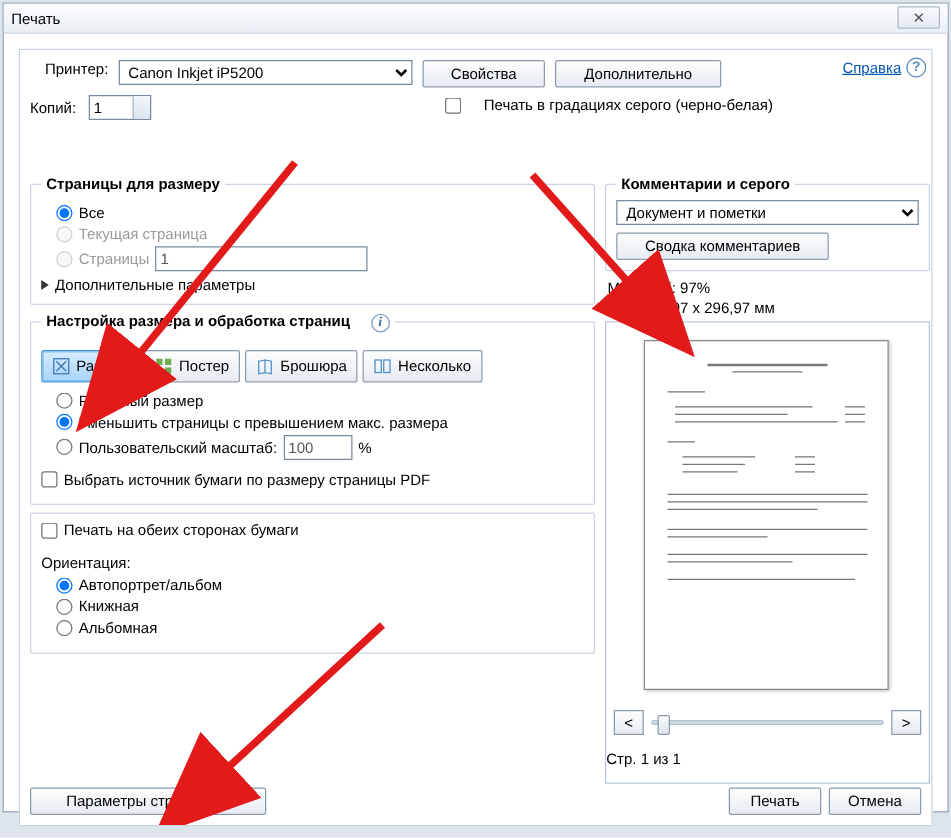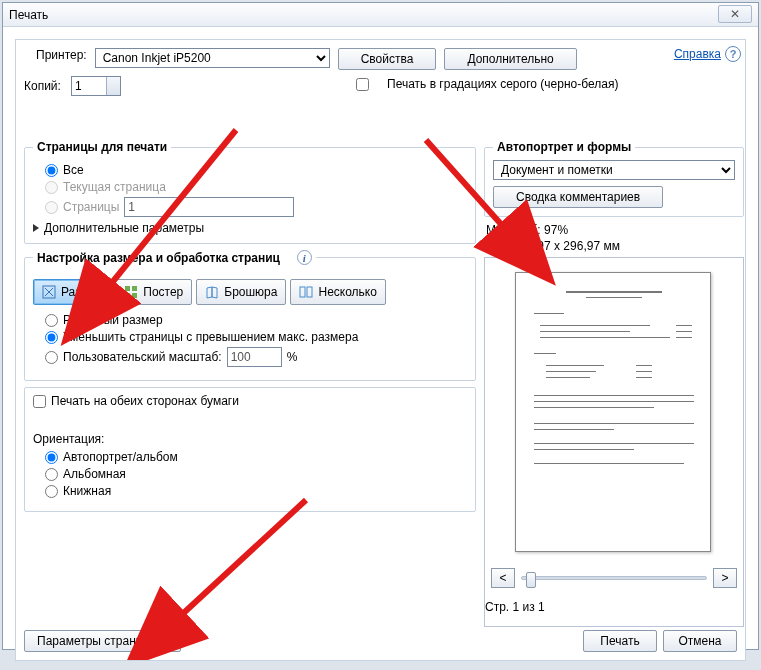--- a/index.html
+++ b/index.html
@@ -84,21 +84,21 @@
         <label class="lbl">Копий:</label>
         <span class="spinner"><input type="text" class="copies-input" value="1" style=""></span>
       </div>
       <div class="grayscale-wrap checkbox-wrap">
         <input type="checkbox" style="">
         <span>Печать в градациях серого (черно-белая)</span>
       </div>
 
       <div class="left-col">
         <fieldset class="grp">
-          <legend>Страницы для печати</legend>
+          <legend>Страницы для размеру</legend>
           <div class="radio-wrap">
               <input type="radio" name="pg" checked="" style="">
               <span>Все</span>
             </div>
           <div class="radio-wrap disabled">
               <input type="radio" name="pg" disabled="" style="">
               <span>Текущая страница</span>
             </div>
           <div class="radio-wrap disabled">
             <input type="radio" name="pg" disabled="" style="">
@@ -159,46 +159,50 @@
           <div class="radio-wrap">
               <input type="radio" name="sz" checked="" style="">
               <span>Уменьшить страницы с превышением макс. размера</span>
             </div>
           <div class="radio-wrap">
             <input type="radio" name="sz" style="">
             <span>Пользовательский масштаб:</span>
             <input type="text" class="scale-input" disabled="" value="100" style="">
             <span>%</span>
           </div>
+          <div class="checkbox-wrap" style="margin-top:6px">
+            <input type="checkbox" style="">
+            <span>Выбрать источник бумаги по размеру страницы PDF</span>
+          </div>
         </fieldset>
 
         <fieldset class="grp" style="padding-bottom:10px">
-          <div class="checkbox-wrap" style="margin-bottom:20px">
+          <div class="checkbox-wrap" style="margin-bottom:8px">
             <input type="checkbox" style="">
             <span>Печать на обеих сторонах бумаги</span>
           </div>
           <div style="margin:4px 0">Ориентация:</div>
           <div class="radio-wrap">
               <input type="radio" name="or" checked="" style="">
               <span>Автопортрет/альбом</span>
             </div>
           <div class="radio-wrap">
               <input type="radio" name="or" style="">
+              <span>Книжная</span>
+            </div>
+          <div class="radio-wrap">
+              <input type="radio" name="or" style="">
               <span>Альбомная</span>
-            </div>
-          <div class="radio-wrap">
-              <input type="radio" name="or" style="">
-              <span>Книжная</span>
             </div>
         </fieldset>
       </div>
 
       <div class="right-col">
         <fieldset class="grp">
-          <legend>Автопортрет и формы</legend>
+          <legend>Комментарии и серого</legend>
           <select class="comments-select" style="margin-bottom:6px">
             <option>Документ и пометки</option>
           </select>
           <button class="btn">Сводка комментариев</button>
         </fieldset>
 
         <div style="margin:4px 2px 2px 2px">
           <span>Масштаб:</span>
           <span>97%</span>
         </div>
@@ -238,21 +242,21 @@
             <div class="slider"></div>
             <div class="sbtn">
                 <span>&gt;</span>
               </div>
           </div>
           <div class="pgof">Стр. 1 из 1</div>
         </div>
       </div>
 
       <div class="footer-left">
-        <button class="btn" style="padding:3px 12px">Параметры страницы...</button>
+        <button class="btn" style="padding:3px 28px">Параметры страницы...</button>
       </div>
       <div class="footer-btns">
         <button class="btn" style="width:74px">Печать</button>
         <button class="btn" style="width:74px">Отмена</button>
       </div>
 
       <svg class="arrow" style="left:0;top:0" width="740" height="620">
         <defs>
           <marker id="ah" markerWidth="14" markerHeight="14" refX="2" refY="6" orient="auto">
             <path d="M0,0 L0,12 L14,6 Z" fill="#e21a1a"></path>

